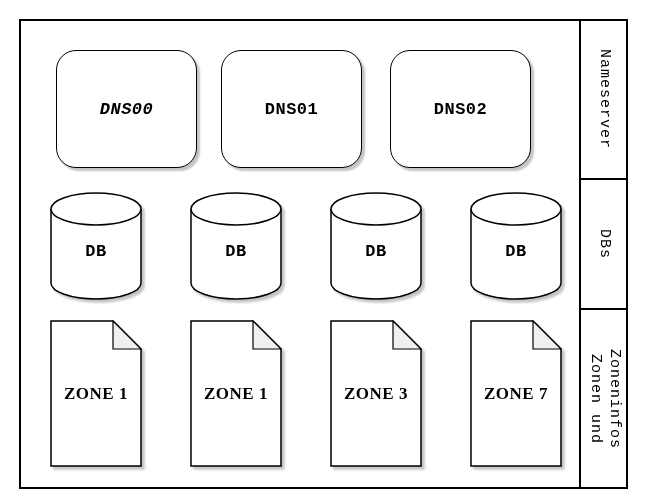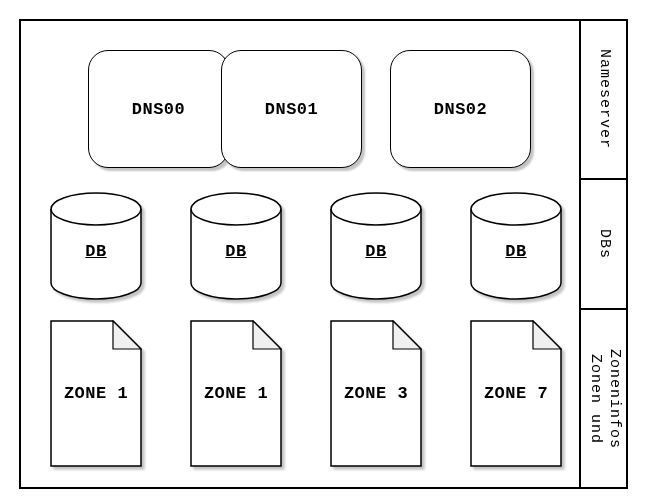--- a/index.html
+++ b/index.html
@@ -50,50 +50,50 @@
   
   .dns {
     top: 50px; width: 141px; height: 118px;
     background: #fff;
     border: 1.5px solid #000;
     border-radius: 20px;
     box-sizing: border-box;
     box-shadow: 3px 3px 2px #c4c4c4;
     display: flex; align-items: center; justify-content: center;
   }
-  .dns.d0 { left: 88px; }
+  .dns.d0 { left: 56px; font-style: italic; }
   .dns.d1 { left: 221px; }
   .dns.d2 { left: 390px; }
 
   .shape-label {
     font-weight: bold;
     font-size: 17px;
     letter-spacing: 0.5px;
     white-space: pre;
     color: #000;
   }
 
   
   .cyl { top: 192px; width: 92px; height: 108px; }
   .cyl.p0 { left: 50px; } .cyl.p1 { left: 190px; }
   .cyl.p2 { left: 330px; } .cyl.p3 { left: 470px; }
   .cyl svg { position: absolute; left: 0; top: 0; filter: drop-shadow(3px 3px 1px #c4c4c4); }
   .cyl .lbl-wrap {
     position: absolute; left: 0; top: 10px; width: 92px; height: 98px;
-    display: flex; align-items: center; justify-content: center; text-decoration: underline;
+    display: flex; align-items: center; justify-content: center;
   }
 
   
   .doc { top: 320px; width: 92px; height: 147px; }
   .doc.p0 { left: 50px; } .doc.p1 { left: 190px; }
   .doc.p2 { left: 330px; border-radius: 22px; } .doc.p3 { left: 470px; }
   .doc svg { position: absolute; left: 0; top: 0; filter: drop-shadow(3px 3px 1px #c4c4c4); }
   .doc .lbl-wrap {
     position: absolute; left: 0; top: 0; width: 92px; height: 147px;
-    display: flex; align-items: center; justify-content: center;
+    display: flex; align-items: center; justify-content: center; font-family: Liberation Serif, serif;
   }
 </style>
 </head>
 <body>
 
 <div class="abs frame"></div>
 
 <div class="abs vline"></div>
 <div class="abs hline h1"></div>
 <div class="abs hline h2"></div>

